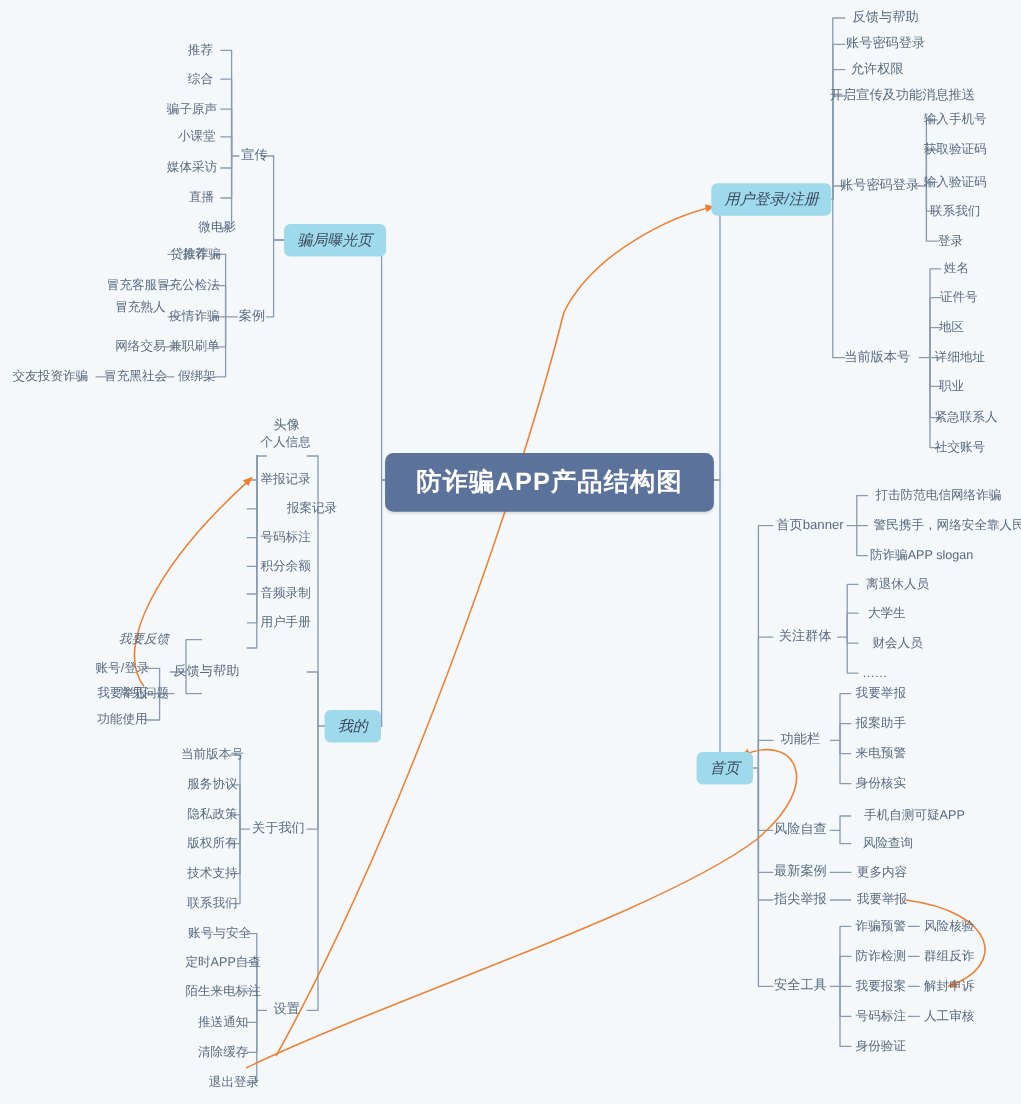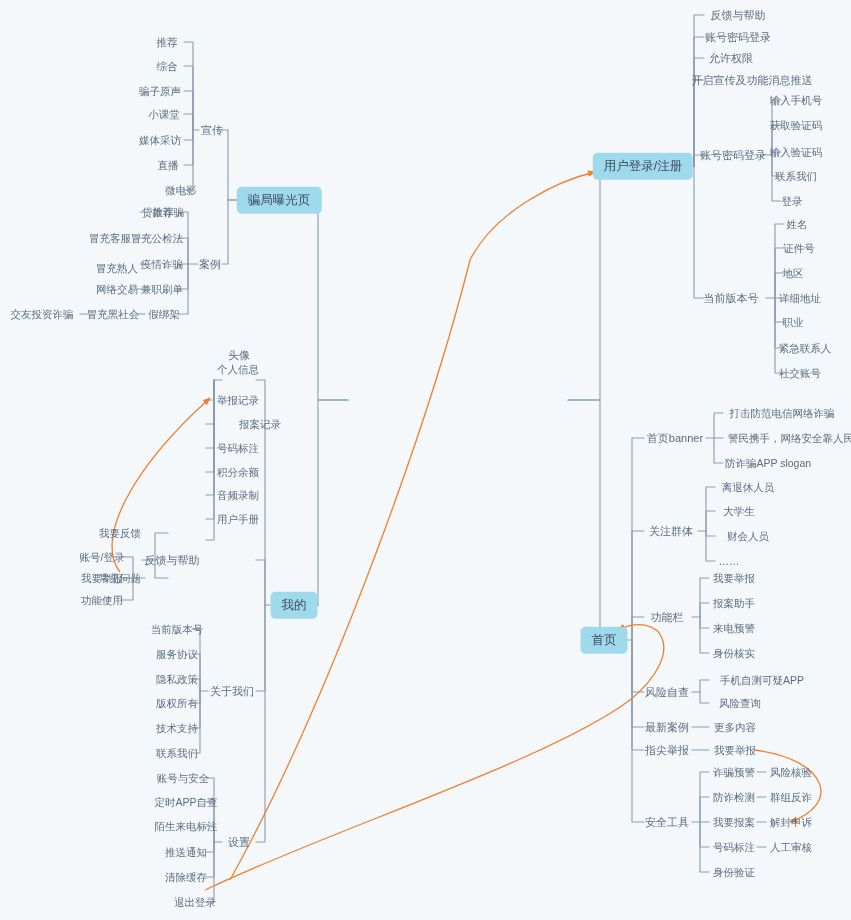--- a/index.html
+++ b/index.html
@@ -41,20 +41,21 @@
     padding: 14px 26px;
     letter-spacing: 1px;
     box-shadow: 0 1px 2px rgba(0,0,0,0.10);
   }
   .node.main {
     background: #9fd9ec;
     color: #3c4a5c;
     font-size: 12.5px;
     border-radius: 5px;
     padding: 7px 11px;
+    font-style: italic;
   }
   .node.lvl2 { font-size: 11px; color: #5a6b80; }
   .node.lvl3 { font-size: 10.5px; color: #5a6b80; }
   .node.lvl4 { font-size: 10.5px; color: #5a6b80; }
 </style>
 </head>
 <body>
 
 <div id="canvas">
 
@@ -194,38 +195,39 @@
     </g>
 
     <g fill="none" stroke="#f08030" stroke-width="1.3" marker-end="url(#arrowhead)">
       <path d="M230,880 C330,700 430,420 470,260 C495,210 560,180 595,172"></path>
       <path d="M120,572 C95,540 130,470 210,398"></path>
       <path d="M205,890 C330,830 550,760 630,700 C690,650 660,610 618,630"></path>
       <path d="M755,750 C830,760 840,805 790,822"></path>
     </g>
   </svg>
 
+  <div class="node root" style="left:458px;top:402px;">防诈骗APP产品结构图</div>
 
   <div class="node main" style="left:279px;top:200px;">骗局曝光页</div>
   <div class="node lvl2" style="left:212px;top:130px;">宣传</div>
   <div class="node lvl3" style="left:167px;top:42px;">推荐</div>
   <div class="node lvl3" style="left:167px;top:66px;">综合</div>
   <div class="node lvl3" style="left:160px;top:91px;">骗子原声</div>
   <div class="node lvl3" style="left:164px;top:114px;">小课堂</div>
   <div class="node lvl3" style="left:160px;top:140px;">媒体采访</div>
   <div class="node lvl3" style="left:168px;top:165px;">直播</div>
   <div class="node lvl3" style="left:165px;top:190px;margin-left:16px;">微电影</div>
 
   <div class="node lvl2" style="left:210px;top:264px;">案例</div>
   <div class="node lvl3" style="left:163px;top:212px;">推荐</div>
   <div class="node lvl4" style="left:119px;top:212px;margin-left:44px;">贷款诈骗</div>
   <div class="node lvl3" style="left:157px;top:238px;">冒充公检法</div>
   <div class="node lvl4" style="left:110px;top:238px;">冒充客服</div>
   <div class="node lvl3" style="left:162px;top:264px;">疫情诈骗</div>
-  <div class="node lvl4" style="left:117px;top:268px;text-align:right;">冒充熟人</div>
+  <div class="node lvl4" style="left:117px;top:256px;text-align:right;">冒充熟人</div>
   <div class="node lvl3" style="left:162px;top:289px;">兼职刷单</div>
   <div class="node lvl4" style="left:117px;top:289px;">网络交易</div>
   <div class="node lvl3" style="left:164px;top:314px;">假绑架</div>
   <div class="node lvl4" style="left:113px;top:314px;">冒充黑社会</div>
   <div class="node lvl4" style="left:42px;top:314px;">交友投资诈骗</div>
 
   <div class="node main" style="left:643px;top:166px;">用户登录/注册</div>
   <div class="node lvl2" style="left:738px;top:15px;">反馈与帮助</div>
   <div class="node lvl2" style="left:738px;top:37px;">账号密码登录</div>
   <div class="node lvl2" style="left:731px;top:58px;">允许权限</div>
@@ -290,21 +292,21 @@
   <div class="node lvl2" style="left:239px;top:355px;">头像</div>
   <div class="node lvl3" style="left:238px;top:370px;font-family:Liberation Serif, serif;">个人信息</div>
   <div class="node lvl3" style="left:238px;top:400px;">举报记录</div>
   <div class="node lvl3" style="left:238px;top:424px;padding-left:48px;">报案记录</div>
   <div class="node lvl3" style="left:238px;top:448px;">号码标注</div>
   <div class="node lvl3" style="left:238px;top:472px;">积分余额</div>
   <div class="node lvl3" style="left:238px;top:495px;">音频录制</div>
   <div class="node lvl3" style="left:238px;top:519px;">用户手册</div>
 
   <div class="node lvl2" style="left:172px;top:560px;">反馈与帮助</div>
-  <div class="node lvl3" style="left:120px;top:533px;">我要反馈</div>
+  <div class="node lvl3" style="left:120px;top:533px;font-style:italic;">我要反馈</div>
   <div class="node lvl3" style="left:120px;top:578px;">常见问题</div>
   <div class="node lvl4" style="left:102px;top:557px;">账号/登录</div>
   <div class="node lvl4" style="left:102px;top:578px;">我要举报</div>
   <div class="node lvl4" style="left:102px;top:600px;">功能使用</div>
 
   <div class="node lvl2" style="left:232px;top:691px;">关于我们</div>
   <div class="node lvl3" style="left:177px;top:629px;">当前版本号</div>
   <div class="node lvl3" style="left:177px;top:654px;">服务协议</div>
   <div class="node lvl3" style="left:177px;top:679px;">隐私政策</div>
   <div class="node lvl3" style="left:177px;top:703px;">版权所有</div>

